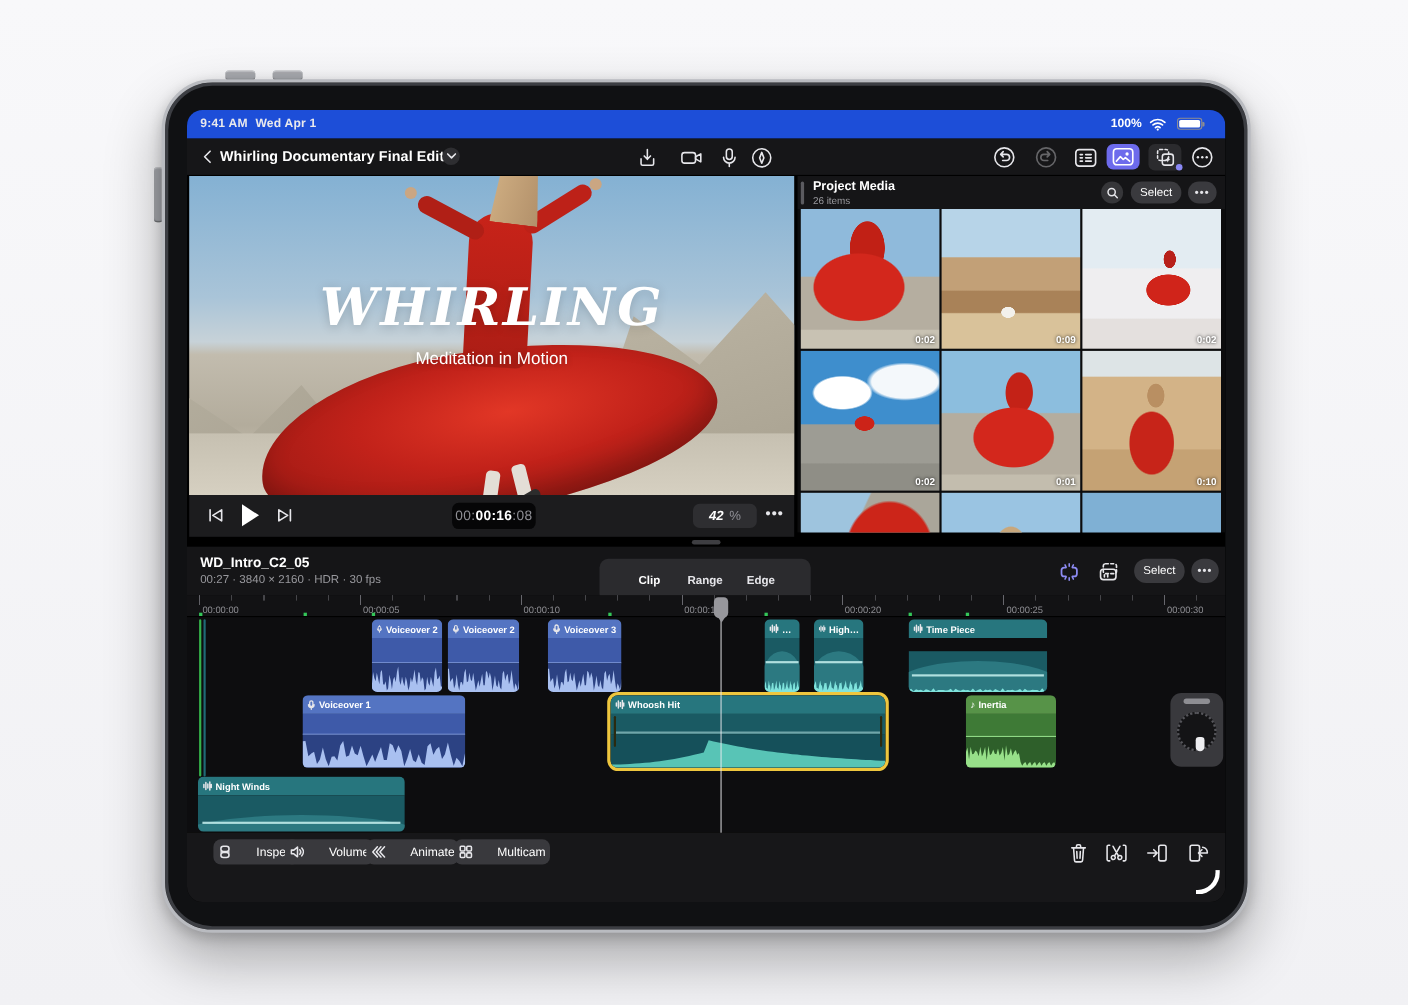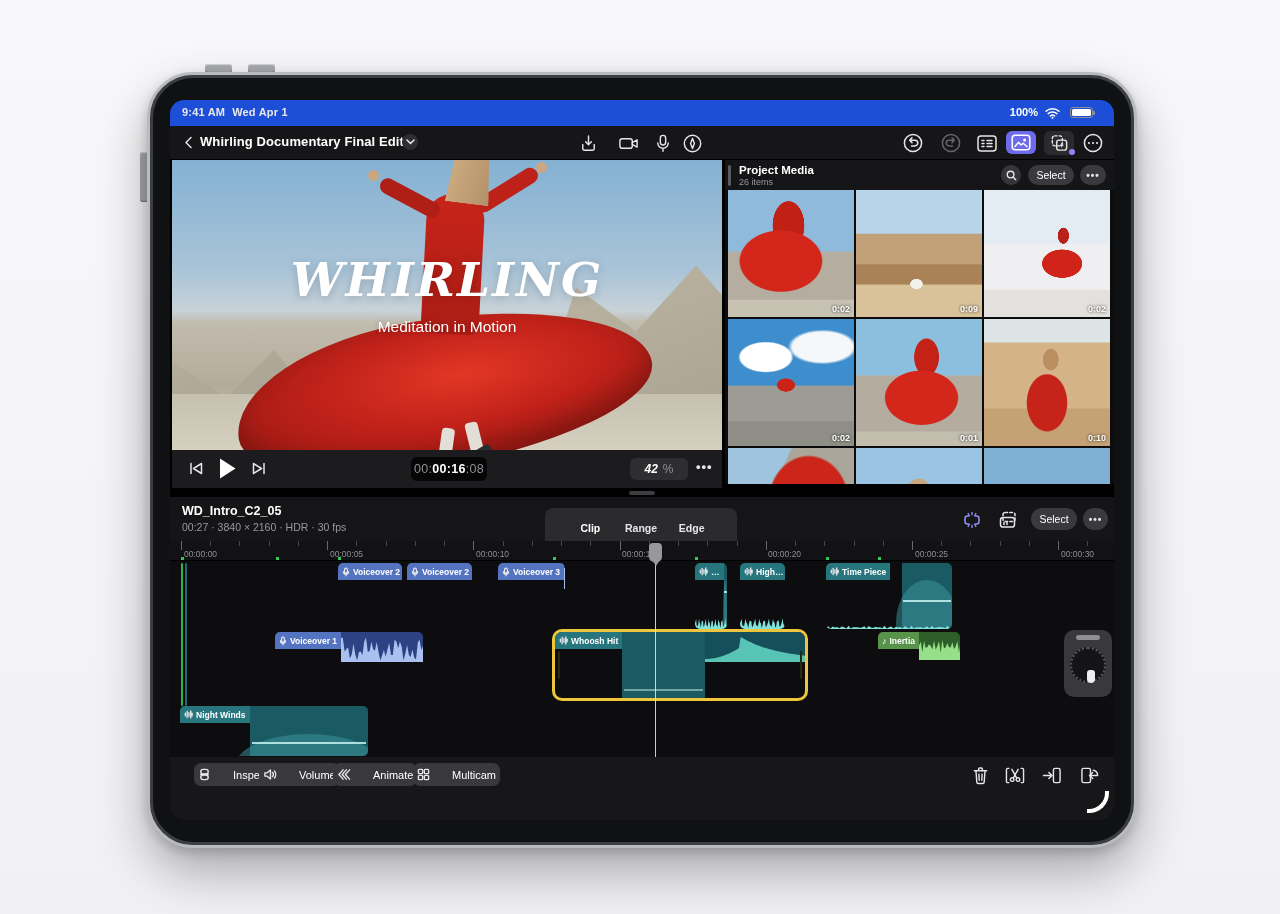--- a/index.html
+++ b/index.html
@@ -91,21 +91,21 @@
 
   
   .ruler { position:absolute; left:0; top:441px; width:100%; height:20px; background:#121214; border-bottom:1px solid #000; }
   .minor-ticks { position:absolute; left:11px; right:0; top:0; height:5px; background:repeating-linear-gradient(90deg,#46464a 0 1px,transparent 1px 29.24px); }
   .major-ticks { position:absolute; left:11px; right:0; top:0; height:9px; background:repeating-linear-gradient(90deg,#67676d 0 1px,transparent 1px 146.2px); }
   .rlabel { position:absolute; top:8px; font-size:8.5px; color:#8e8e93; }
   .rmark { position:absolute; width:3px; height:3px; top:16px; background:#34c759; }
 
   
   .tracks { position:absolute; left:0; top:461px; width:100%; height:196px; background:#0d0d0f; }
-  .clip { position:absolute; border-radius:5px; overflow:hidden; display:flex; flex-direction:row; }
+  .clip { position:absolute; border-radius:5px; overflow:hidden; display:flex; flex-direction:column; }
   .clip .head { height:17px; flex:none; display:flex; align-items:center; gap:3px; padding:0 4px; font-size:8.5px; font-weight:700; color:#fff; white-space:nowrap; overflow:hidden; }
   .clip .mid { flex:1; position:relative; }
   .clip .wave { height:26px; flex:none; position:relative; }
   .wave svg, .finewave svg { width:100%; height:100%; display:block; }
   .blue .head { background:#5474c2; } .blue .mid { background:#3e5aa9; border-bottom:1px solid #7d97d6; } .blue .wave { background:#2c4283; color:#a9c0f0; }
   .teal .head { background:#27767e; } .teal .mid { background:#1a5a63; } .teal .wave { background:#15505a; color:#77e0d6; }
   .dome { position:absolute; left:-12%; right:-12%; bottom:-55%; height:130%; background:#3d98a0; opacity:.5; border-radius:50% 50% 0 0; }
   .hline { position:absolute; left:2%; right:2%; height:2px; background:#c8f2f0; opacity:.85; }
   .finewave { position:absolute; left:0; right:0; bottom:0; height:12px; color:#7fe3dc; }
   .green .head { background:#579348; } .green .mid { background:#3e7a36; border-bottom:1px solid #8fd985; } .green .wave { background:#2e5f2a; color:#97e089; }

